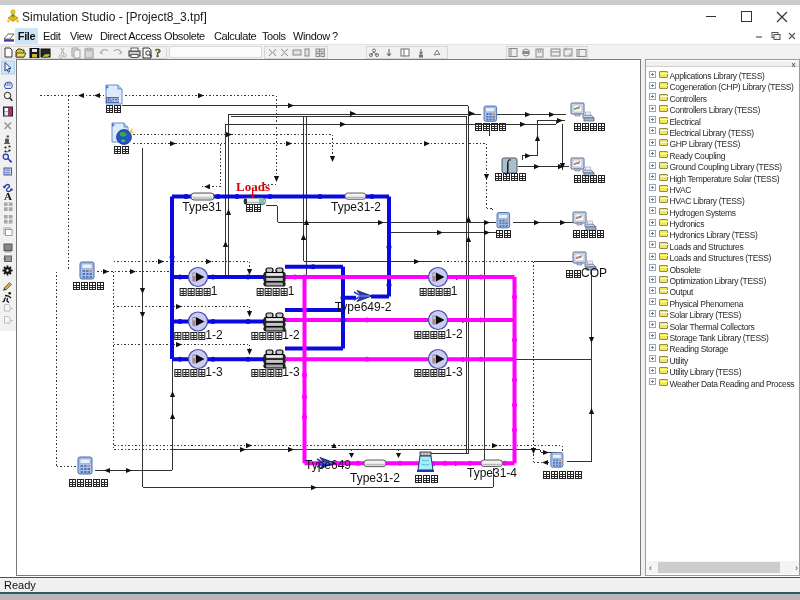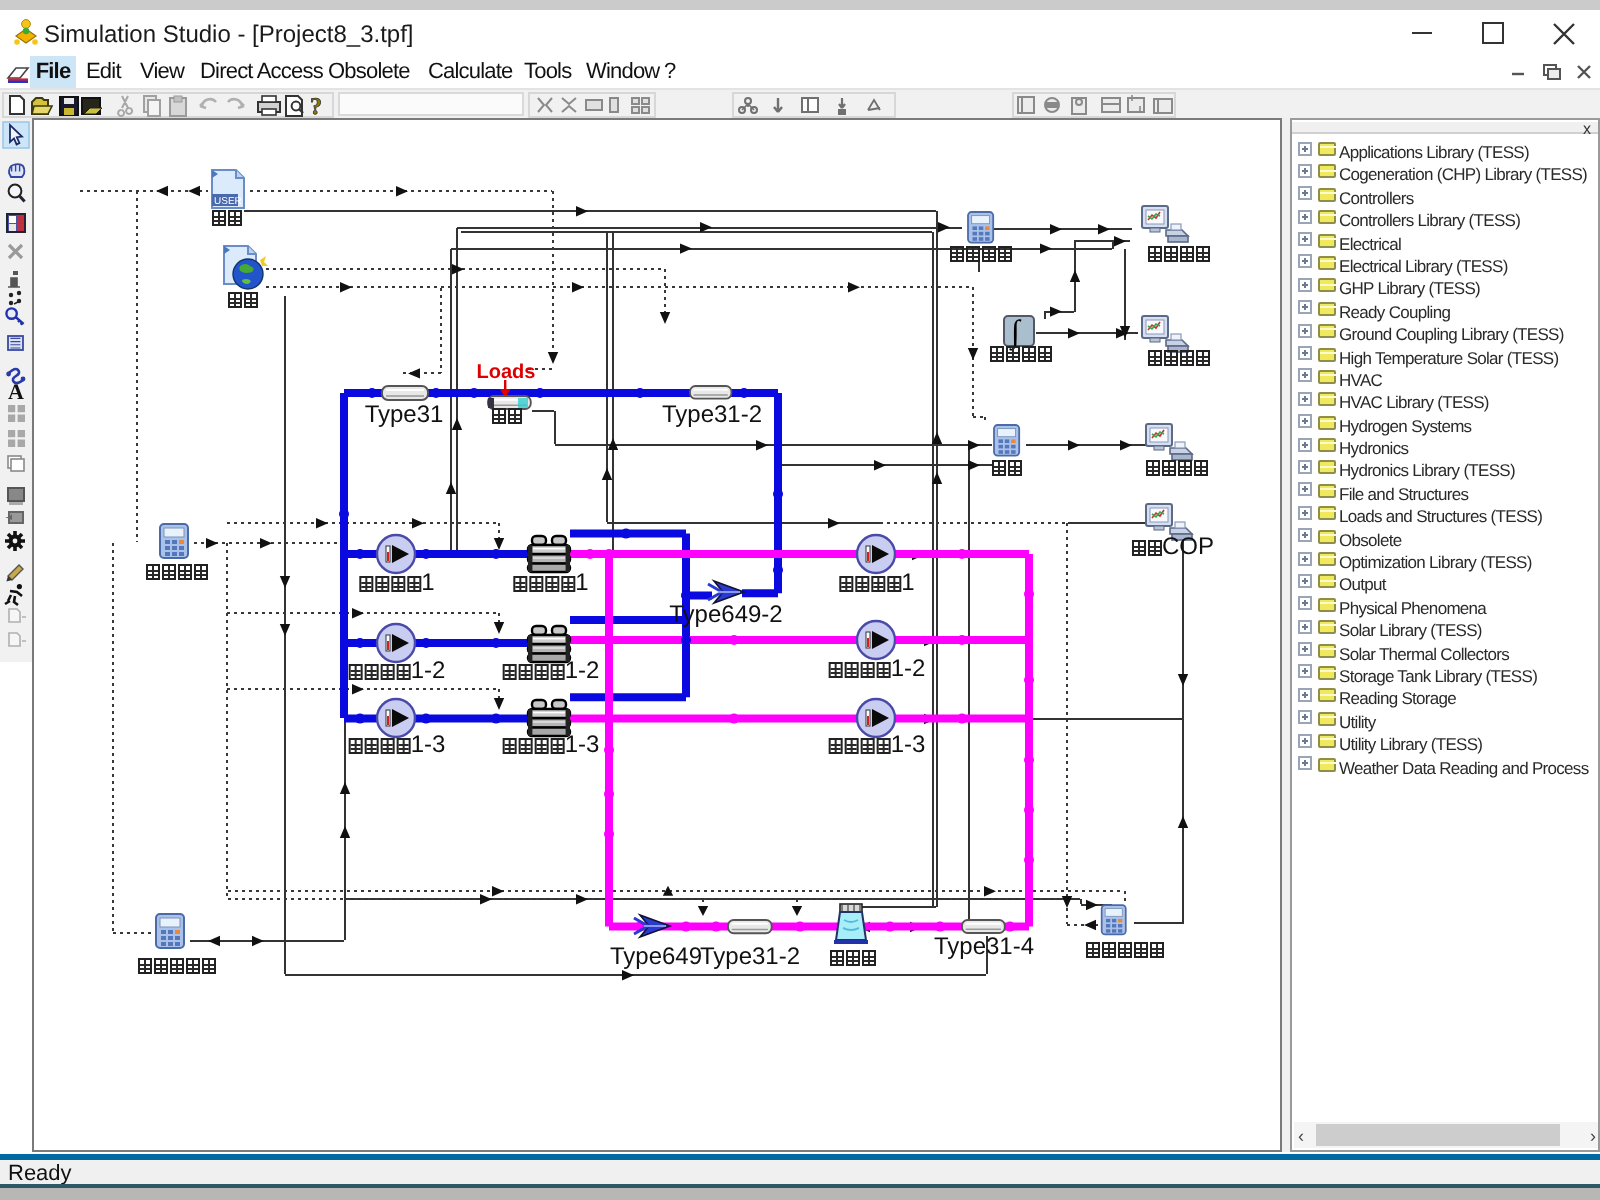--- a/index.html
+++ b/index.html
@@ -23,21 +23,21 @@
 .trow { position:relative; height:11.4px; white-space:nowrap; }
 .trow .pm { position:absolute; left:2px; top:1.5px; width:7px; height:7px; border:1px solid #9aa6b8; background:#fff; }
 .trow .pm i { position:absolute; left:1px; top:2px; width:3px; height:1px; background:#6a7a90; }
 .trow .pm b { position:absolute; left:2px; top:1px; width:1px; height:3px; background:#6a7a90; }
 .trow .fld { position:absolute; left:11.5px; top:2px; width:9.5px; height:7px; background:#f0e95e; border:1px solid #8e8e4a; border-radius:1px; }
 .trow .fld i { position:absolute; left:0px; top:1.2px; width:8px; height:1px; background:#fffbd0; }
 .trow .txt { position:absolute; left:22.5px; top:2px; font-size:8.5px; color:#2a2a2a; letter-spacing:-0.35px; }
 #rclose { position:absolute; right:2px; top:1px; width:7px; height:7px; font-size:8px; line-height:7px; color:#333; text-align:center; }
 #rscroll { position:absolute; left:1px; bottom:1px; width:153px; height:13px; background:#f4f4f4; }
 #rthumb { position:absolute; left:11px; top:1px; width:122px; height:11px; background:#cdcdcd; }
-#statusbar { position:absolute; left:0; top:577px; width:800px; height:15px; background:#f0f0f0; border-top:3px solid #0369a1; font-size:11px; color:#111; }
+#statusbar { position:absolute; left:0; top:577px; width:800px; height:15px; background:#f0f0f0; border-top:1px solid #0369a1; font-size:11px; color:#111; }
 #tealline { position:absolute; left:0; top:592px; width:800px; height:2px; background:#2d5866; }
 #bottomstrip { position:absolute; left:0; top:594px; width:800px; height:6px; background:#b9b7b5; }
 
 .lbl { position:absolute; transform:translateX(-50%); font-family:Liberation Sans, sans-serif; font-size:12px; color:#111; white-space:nowrap; line-height:9px; }
 .cjk { display:inline-block; width:7px; height:8px; border:1px solid #222; vertical-align:-1px; margin:0 0.5px;
   background: linear-gradient(#2a2a2a,#2a2a2a) 50% 32%/100% 1px no-repeat,
               linear-gradient(#2a2a2a,#2a2a2a) 50% 72%/100% 1px no-repeat,
               linear-gradient(#2a2a2a,#2a2a2a) 50% 50%/1px 100% no-repeat; }
 </style>
 </head>
@@ -442,41 +442,41 @@
         <use href="#pc" x="571" y="157"></use>
         <use href="#pc" x="573" y="211"></use>
         <use href="#pc" x="573" y="251"></use>
       </g>
     </svg>
     <div class="lbl" style="left:113px;top:104px"><i class="cjk"></i><i class="cjk"></i></div>
     <div class="lbl" style="left:121px;top:145px"><i class="cjk"></i><i class="cjk"></i></div>
     <div class="lbl" style="left:88px;top:281px"><i class="cjk"></i><i class="cjk"></i><i class="cjk"></i><i class="cjk"></i></div>
     <div class="lbl" style="left:88px;top:478px"><i class="cjk"></i><i class="cjk"></i><i class="cjk"></i><i class="cjk"></i><i class="cjk"></i></div>
     <div class="lbl" style="left:202px;top:203px">Type31</div>
-    <div class="lbl" style="left:253px;top:182px;font-family:Liberation Sans, sans-serif;font-size:10px;font-weight:bold;color:#dd0000">Loads</div>
+    <div class="lbl" style="left:253px;top:182px;font-family:Liberation Serif, serif;font-size:13px;font-weight:bold;color:#dd0000">Loads</div>
     <div class="lbl" style="left:253px;top:203px"><i class="cjk"></i><i class="cjk"></i></div>
     <div class="lbl" style="left:356px;top:203px">Type31-2</div>
     <div class="lbl" style="left:198px;top:287px"><i class="cjk"></i><i class="cjk"></i><i class="cjk"></i><i class="cjk"></i>1</div>
     <div class="lbl" style="left:275px;top:287px"><i class="cjk"></i><i class="cjk"></i><i class="cjk"></i><i class="cjk"></i>1</div>
     <div class="lbl" style="left:198px;top:331px"><i class="cjk"></i><i class="cjk"></i><i class="cjk"></i><i class="cjk"></i>1-2</div>
     <div class="lbl" style="left:275px;top:331px"><i class="cjk"></i><i class="cjk"></i><i class="cjk"></i><i class="cjk"></i>1-2</div>
     <div class="lbl" style="left:198px;top:368px"><i class="cjk"></i><i class="cjk"></i><i class="cjk"></i><i class="cjk"></i>1-3</div>
     <div class="lbl" style="left:275px;top:368px"><i class="cjk"></i><i class="cjk"></i><i class="cjk"></i><i class="cjk"></i>1-3</div>
     <div class="lbl" style="left:363px;top:303px">Type649-2</div>
     <div class="lbl" style="left:438px;top:287px"><i class="cjk"></i><i class="cjk"></i><i class="cjk"></i><i class="cjk"></i>1</div>
     <div class="lbl" style="left:438px;top:330px"><i class="cjk"></i><i class="cjk"></i><i class="cjk"></i><i class="cjk"></i>1-2</div>
     <div class="lbl" style="left:438px;top:368px"><i class="cjk"></i><i class="cjk"></i><i class="cjk"></i><i class="cjk"></i>1-3</div>
     <div class="lbl" style="left:490px;top:122px"><i class="cjk"></i><i class="cjk"></i><i class="cjk"></i><i class="cjk"></i></div>
     <div class="lbl" style="left:589px;top:122px"><i class="cjk"></i><i class="cjk"></i><i class="cjk"></i><i class="cjk"></i></div>
     <div class="lbl" style="left:510px;top:172px"><i class="cjk"></i><i class="cjk"></i><i class="cjk"></i><i class="cjk"></i></div>
     <div class="lbl" style="left:589px;top:174px"><i class="cjk"></i><i class="cjk"></i><i class="cjk"></i><i class="cjk"></i></div>
     <div class="lbl" style="left:503px;top:229px"><i class="cjk"></i><i class="cjk"></i></div>
     <div class="lbl" style="left:588px;top:229px"><i class="cjk"></i><i class="cjk"></i><i class="cjk"></i><i class="cjk"></i></div>
     <div class="lbl" style="left:586px;top:269px"><i class="cjk"></i><i class="cjk"></i>COP</div>
-    <div class="lbl" style="left:328px;top:474px">Type649</div>
+    <div class="lbl" style="left:328px;top:461px">Type649</div>
     <div class="lbl" style="left:375px;top:474px">Type31-2</div>
     <div class="lbl" style="left:426px;top:474px"><i class="cjk"></i><i class="cjk"></i><i class="cjk"></i></div>
     <div class="lbl" style="left:492px;top:469px">Type31-4</div>
     <div class="lbl" style="left:562px;top:470px"><i class="cjk"></i><i class="cjk"></i><i class="cjk"></i><i class="cjk"></i><i class="cjk"></i></div>
    </div>
   </div>
   <div id="rpanelgap"></div>
   <div id="rpanel">
     <div id="rgrip"></div>
     <div id="rclose">x</div>
@@ -632,21 +632,21 @@
           <span class="txt">Hydronics Library (TESS)</span>
         </div>
     <div class="trow">
           <span class="pm">
             <i></i>
             <b></b>
           </span>
           <span class="fld">
             <i></i>
           </span>
-          <span class="txt">File and Structures</span>
+          <span class="txt">Loads and Structures</span>
         </div>
     <div class="trow">
           <span class="pm">
             <i></i>
             <b></b>
           </span>
           <span class="fld">
             <i></i>
           </span>
           <span class="txt">Loads and Structures (TESS)</span>

